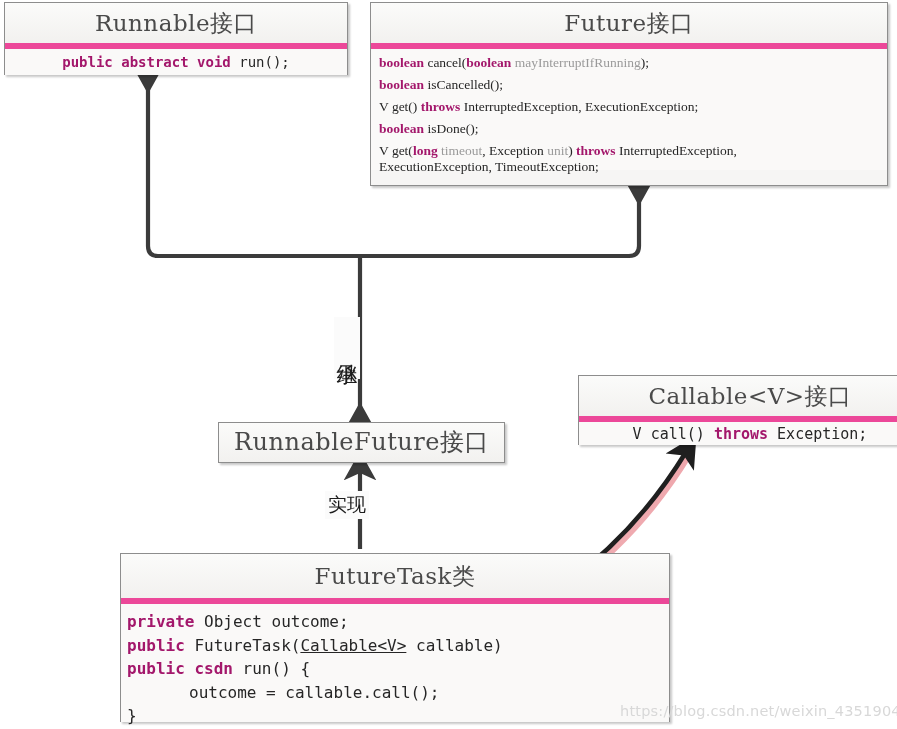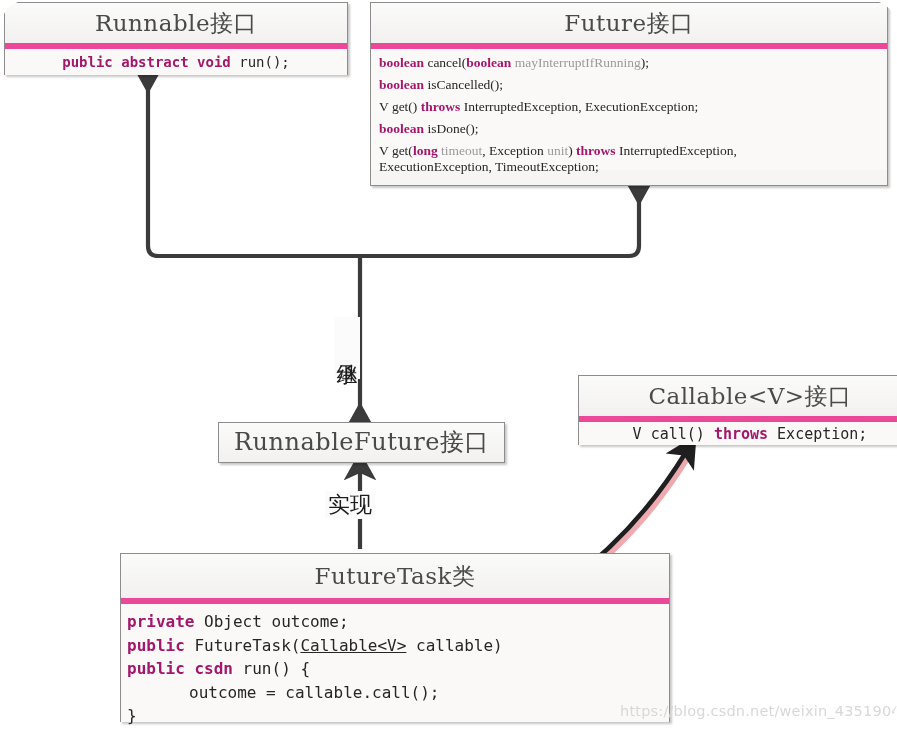--- a/index.html
+++ b/index.html
@@ -10,21 +10,20 @@
   }
   body {
     font-family: "Liberation Sans", sans-serif;
   }
   #canvas {
     position: relative;
     width: 897px;
     height: 729px;
     background: #ffffff;
     overflow: hidden;
-    border-radius: 28px;
   }
 
   
   .uml-box {
     position: absolute;
     box-sizing: border-box;
     border: 1px solid #8d8d8d;
     background: #f6f5f4;
     box-shadow: 2px 2px 2px rgba(0,0,0,0.22);
   }
@@ -97,21 +96,21 @@
   #label-inherit {
     left: 334px; top: 317px;
     width: 26px; height: 62px;
     font-size: 21px;
     line-height: 26px;
     writing-mode: vertical-rl;
     letter-spacing: 1px;
   }
   #label-implement {
     left: 325px; top: 491px;
-    font-size: 22px;
+    font-size: 19px;
     padding: 1px 3px;
     line-height: 26px;
     font-family: Liberation Serif, serif;
   }
 
   
   #watermark {
     position: absolute;
     left: 620px; top: 703px;
     font-family: "DejaVu Sans", sans-serif;

